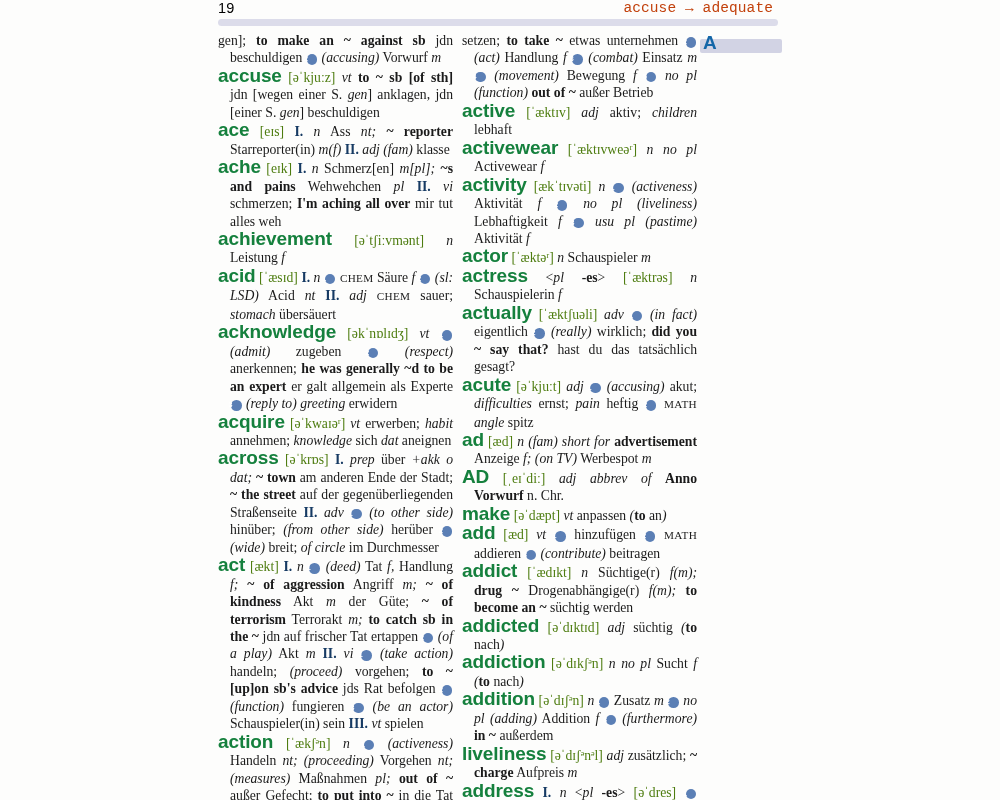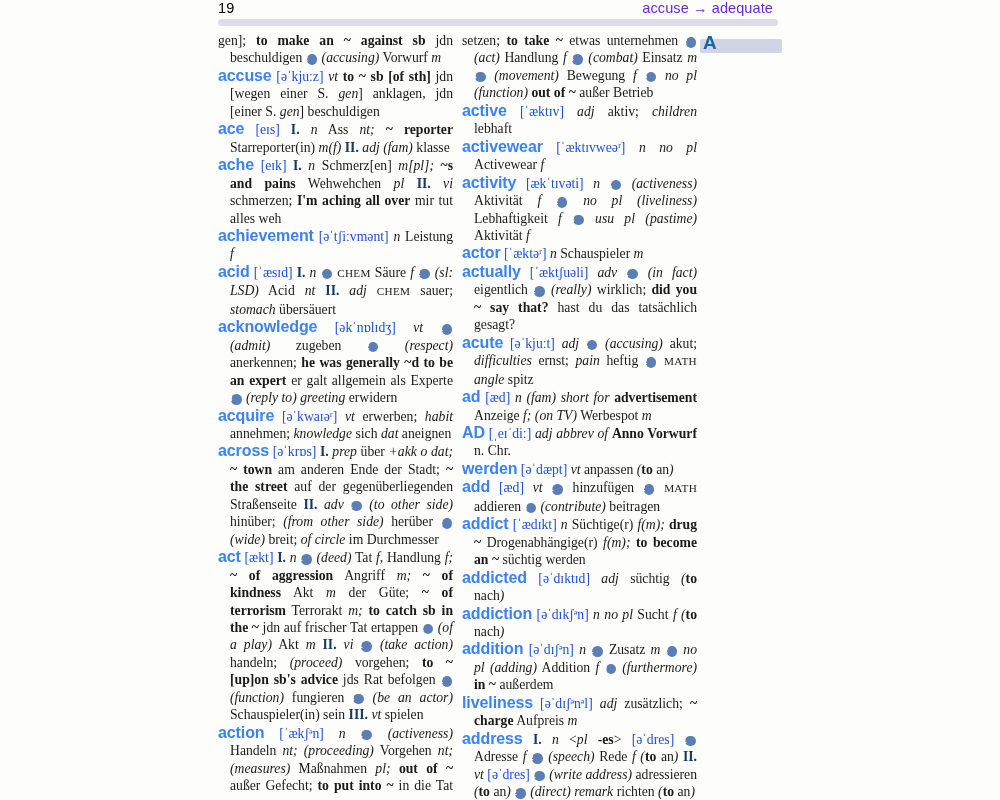--- a/index.html
+++ b/index.html
@@ -30,23 +30,23 @@
     top: 0px;
     font-family: "Liberation Sans", sans-serif;
     font-size: 14.5px;
     color: #000000;
     letter-spacing: .2px;
   }
   .runhead {
     position: absolute;
     right: 10px;
     top: 0px;
-    font-family: Liberation Sans, sans-serif;
+    font-family: Liberation Mono, monospace;
     font-size: 14.5px;
-    color: #6d28d9;
+    color: #c2410c;
     white-space: nowrap;
     letter-spacing: .1px;
   }
   .headrule {
     position: absolute;
     left: 218px;
     top: 19px;
     width: 560px;
     height: 7px;
     background: #dcdcea;
@@ -103,25 +103,25 @@
   .cont {
     margin: 0;
     padding: 0 0 0 12px;
     text-indent: -12px;
   }
 
   
   .hw {
     font-family: "Liberation Sans", sans-serif;
     font-weight: bold;
-    color: #3b82f6;
-    font-size: 16px;
+    color: #15803d;
+    font-size: 19px;
     letter-spacing: -.1px;
   }
-  .ipa { color: #1d4ed8; }
+  .ipa { color: #4d7c0f; }
   .it  { font-style: italic; }
   .b   { font-weight: bold; }
   .rom { font-weight: bold; color: #163a63; }
   .sc  { font-size: 11.2px; letter-spacing: .3px; }
 
   .num {
     display: inline-block;
     width: 10.5px;
     height: 10.5px;
     border-radius: 50%;
@@ -163,25 +163,26 @@
         <p class="entry"><span class="hw">across</span> <span class="ipa">[əˈkrɒs]</span> <span class="rom">I.</span> <span class="it">prep</span> über <span class="it">+akk o dat;</span> <b class="b">~ town</b> am anderen Ende der Stadt; <b class="b">~ the street</b> auf der gegenüberliegenden Straßenseite <span class="rom">II.</span> <span class="it">adv</span> <span class="num">1</span> <span class="it">(to other side)</span> hinüber; <span class="it">(from other side)</span> herüber <span class="num">2</span> <span class="it">(wide)</span> breit; <span class="it">of circle</span> im Durchmesser</p>
         <p class="entry"><span class="hw">act</span> <span class="ipa">[ækt]</span> <span class="rom">I.</span> <span class="it">n</span> <span class="num">1</span> <span class="it">(deed)</span> Tat <span class="it">f,</span> Handlung <span class="it">f;</span> <b class="b">~ of aggression</b> Angriff <span class="it">m;</span> <b class="b">~ of kindness</b> Akt <span class="it">m</span> der Güte; <b class="b">~ of terrorism</b> Terrorakt <span class="it">m;</span> <b class="b">to catch sb in the ~</b> jdn auf frischer Tat ertappen <span class="num">2</span> <span class="it">(of a play)</span> Akt <span class="it">m</span> <span class="rom">II.</span> <span class="it">vi</span> <span class="num">1</span> <span class="it">(take action)</span> handeln; <span class="it">(proceed)</span> vorgehen; <b class="b">to ~ [up]on sb's advice</b> jds Rat befolgen <span class="num">2</span> <span class="it">(function)</span> fungieren <span class="num">3</span> <span class="it">(be an actor)</span> Schauspieler(in) sein <span class="rom">III.</span> <span class="it">vt</span> spielen</p>
         <p class="entry"><span class="hw">action</span> <span class="ipa">[ˈækʃᵊn]</span> <span class="it">n</span> <span class="num">1</span> <span class="it">(activeness)</span> Handeln <span class="it">nt;</span> <span class="it">(proceeding)</span> Vorgehen <span class="it">nt;</span> <span class="it">(measures)</span> Maßnahmen <span class="it">pl;</span> <b class="b">out of ~</b> außer Gefecht; <b class="b">to put into ~</b> in die Tat um-</p>
       </div>
     <div class="col col-right" id="col-right">
         <p class="cont">setzen; <b class="b">to take ~</b> etwas unternehmen <span class="num">2</span> <span class="it">(act)</span> Handlung <span class="it">f</span> <span class="num">3</span> <span class="it">(combat)</span> Einsatz <span class="it">m</span> <span class="num">4</span> <span class="it">(movement)</span> Bewegung <span class="it">f</span> <span class="num">5</span> <span class="it">no pl (function)</span> <b class="b">out of ~</b> außer Betrieb</p>
         <p class="entry"><span class="hw">active</span> <span class="ipa">[ˈæktɪv]</span> <span class="it">adj</span> aktiv; <span class="it">children</span> lebhaft</p>
         <p class="entry"><span class="hw">activewear</span> <span class="ipa">[ˈæktɪvweəʳ]</span> <span class="it">n no pl</span> Activewear <span class="it">f</span></p>
         <p class="entry"><span class="hw">activity</span> <span class="ipa">[ækˈtɪvəti]</span> <span class="it">n</span> <span class="num">1</span> <span class="it">(activeness)</span> Aktivität <span class="it">f</span> <span class="num">2</span> <span class="it">no pl (liveliness)</span> Lebhaftigkeit <span class="it">f</span> <span class="num">3</span> <span class="it">usu pl (pastime)</span> Aktivität <span class="it">f</span></p>
         <p class="entry"><span class="hw">actor</span> <span class="ipa">[ˈæktəʳ]</span> <span class="it">n</span> Schauspieler <span class="it">m</span></p>
+        <p class="entry"><span class="hw">actress</span> &lt;<span class="it">pl</span> <b class="b">-es</b>&gt; <span class="ipa">[ˈæktrəs]</span> <span class="it">n</span> Schauspielerin <span class="it">f</span></p>
         <p class="entry"><span class="hw">actually</span> <span class="ipa">[ˈæktʃuəli]</span> <span class="it">adv</span> <span class="num">1</span> <span class="it">(in fact)</span> eigentlich <span class="num">2</span> <span class="it">(really)</span> wirklich; <b class="b">did you ~ say that?</b> hast du das tatsächlich gesagt?</p>
         <p class="entry"><span class="hw">acute</span> <span class="ipa">[əˈkjuːt]</span> <span class="it">adj</span> <span class="num">1</span> <span class="it">(accusing)</span> akut; <span class="it">difficulties</span> ernst; <span class="it">pain</span> heftig <span class="num">2</span> <span class="sc">MATH</span> <span class="it">angle</span> spitz</p>
         <p class="entry"><span class="hw">ad</span> <span class="ipa">[æd]</span> <span class="it">n (fam) short for</span> <b class="b">advertisement</b> Anzeige <span class="it">f;</span> <span class="it">(on TV)</span> Werbespot <span class="it">m</span></p>
         <p class="entry"><span class="hw">AD</span> <span class="ipa">[ˌeɪˈdiː]</span> <span class="it">adj abbrev of</span> <b class="b">Anno Vorwurf</b> n. Chr.</p>
-        <p class="entry"><span class="hw">werden</span> <span class="ipa">[əˈdæpt]</span> <span class="it">vt</span> anpassen <span class="it">(</span><b class="b">to</b> an<span class="it">)</span></p>
+        <p class="entry"><span class="hw">make</span> <span class="ipa">[əˈdæpt]</span> <span class="it">vt</span> anpassen <span class="it">(</span><b class="b">to</b> an<span class="it">)</span></p>
         <p class="entry"><span class="hw">add</span> <span class="ipa">[æd]</span> <span class="it">vt</span> <span class="num">1</span> hinzufügen <span class="num">2</span> <span class="sc">MATH</span> addieren <span class="num">3</span> <span class="it">(contribute)</span> beitragen</p>
         <p class="entry"><span class="hw">addict</span> <span class="ipa">[ˈædɪkt]</span> <span class="it">n</span> Süchtige(r) <span class="it">f(m);</span> <b class="b">drug ~</b> Drogenabhängige(r) <span class="it">f(m);</span> <b class="b">to become an ~</b> süchtig werden</p>
         <p class="entry"><span class="hw">addicted</span> <span class="ipa">[əˈdɪktɪd]</span> <span class="it">adj</span> süchtig <span class="it">(</span><b class="b">to</b> nach<span class="it">)</span></p>
         <p class="entry"><span class="hw">addiction</span> <span class="ipa">[əˈdɪkʃᵊn]</span> <span class="it">n no pl</span> Sucht <span class="it">f (</span><b class="b">to</b> nach<span class="it">)</span></p>
         <p class="entry"><span class="hw">addition</span> <span class="ipa">[əˈdɪʃᵊn]</span> <span class="it">n</span> <span class="num">1</span> Zusatz <span class="it">m</span> <span class="num">2</span> <span class="it">no pl (adding)</span> Addition <span class="it">f</span> <span class="num">3</span> <span class="it">(furthermore)</span> <b class="b">in ~</b> außerdem</p>
         <p class="entry"><span class="hw">liveliness</span> <span class="ipa">[əˈdɪʃᵊnᵊl]</span> <span class="it">adj</span> zusätzlich; <b class="b">~ charge</b> Aufpreis <span class="it">m</span></p>
         <p class="entry"><span class="hw">address</span> <span class="rom">I.</span> <span class="it">n</span> &lt;<span class="it">pl</span> <b class="b">-es</b>&gt; <span class="ipa">[əˈdres]</span> <span class="num">1</span> Adresse <span class="it">f</span> <span class="num">2</span> <span class="it">(speech)</span> Rede <span class="it">f (</span><b class="b">to</b> an<span class="it">)</span> <span class="rom">II.</span> <span class="it">vt</span> <span class="ipa">[əˈdres]</span> <span class="num">1</span> <span class="it">(write address)</span> adressieren <span class="it">(</span><b class="b">to</b> an<span class="it">)</span> <span class="num">2</span> <span class="it">(direct) remark</span> richten <span class="it">(</span><b class="b">to</b> an<span class="it">)</span></p>
       </div>
   </div>
 

